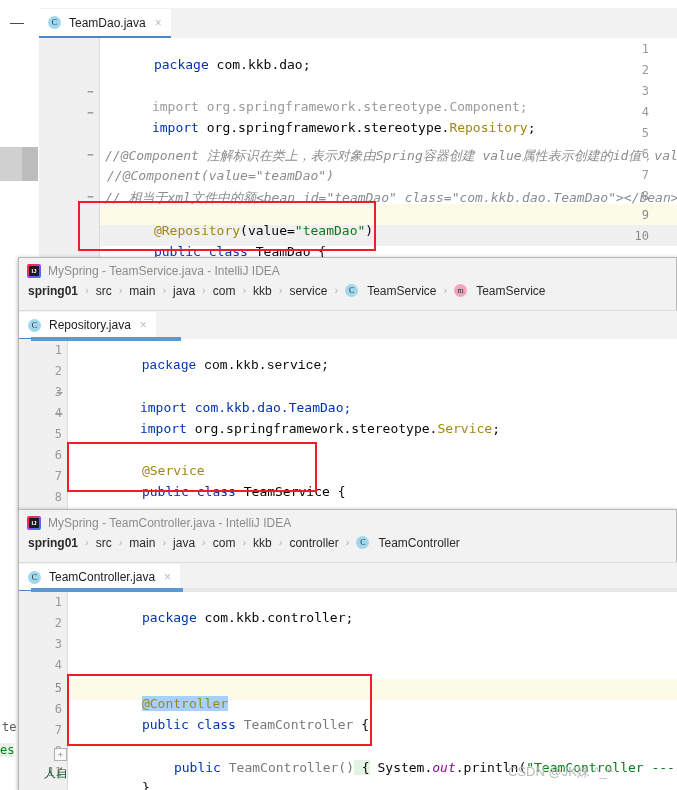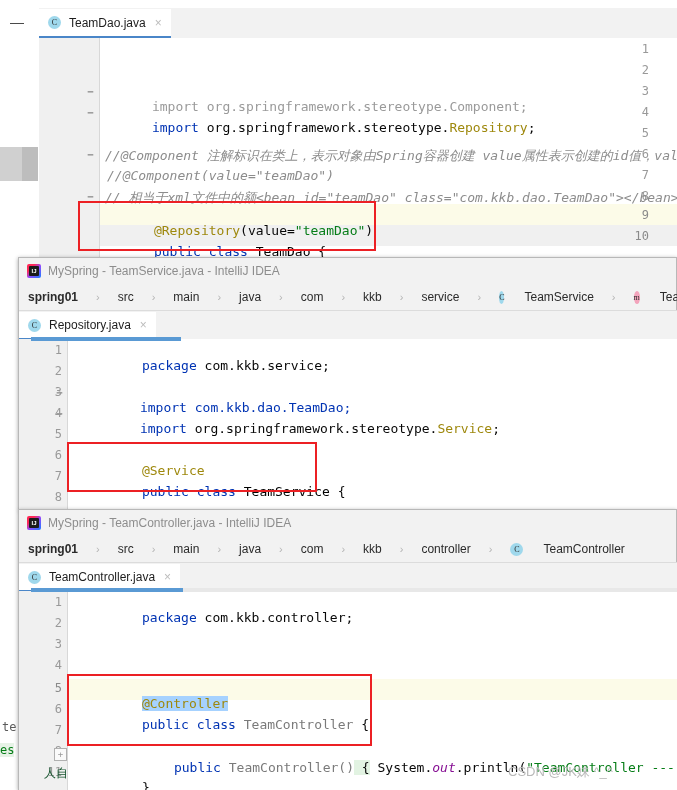--- a/index.html
+++ b/index.html
@@ -33,21 +33,21 @@
     background:#1b1b1b;border-radius:1px;
   }
   .idea-icon::before{
     content:"IJ";position:absolute;z-index:2;left:0;top:0;width:14px;height:14px;
     color:#fff;font-size:6px;line-height:14px;text-align:center;
     font-family:"Liberation Sans",sans-serif;font-weight:bold;
   }
 
   
   .breadcrumb{
-    height:24px;display:flex;align-items:center;gap:17px;
+    height:24px;display:flex;gap:6px;
     padding:0 9px;background:#f2f2f2;font-size:12px;white-space:nowrap;
   }
   .crumb{color:#2b2b2b;}
   .crumb.bold{font-weight:bold;}
   .crumb-sep{color:#b4b4b4;font-size:11px;padding:0 1px;}
   .cb-icon{
     display:inline-block;width:13px;height:13px;border-radius:50%;
     font-size:8px;line-height:13px;text-align:center;color:#2b2b2b;
     vertical-align:middle;margin-right:3px;font-family:"Liberation Serif",serif;
   }
@@ -152,20 +152,23 @@
     <div class="ln" style="top:130px;">7</div>
     <div class="ln" style="top:151px;">8</div>
     <div class="ln" style="top:170px;color:#8a8a8a;">9</div>
     <div class="ln" style="top:191px;color:#8a8a8a;">10</div>
 
     <div class="fold" style="top:49px;">━</div>
     <div class="fold" style="top:70px;">━</div>
     <div class="fold" style="top:112px;">━</div>
     <div class="fold" style="top:154px;">━</div>
 
+    <div class="code-line" style="top:4px;">
+      <span class="kw">package</span><span class="plain"> com.kkb.dao;</span>
+    </div>
 
     <div class="code-line" style="top:46px;left:66px;">
       <span class="cmt" style="font-style:normal;color:#9a9a9a;">import org.springframework.stereotype.Component;</span>
     </div>
 
     <div class="code-line" style="top:67px;left:66px;">
       <span class="kw">import</span><span class="plain"> org.springframework.stereotype.</span><span class="ann">Repository</span><span class="plain">;</span>
     </div>
 
     <div class="code-line cmt" style="top:109px;left:66px;font-family:'DejaVu Sans Mono',monospace;">//@Component 注解标识在类上，表示对象由Spring容器创建 value属性表示创建的id值，value</div>
@@ -235,21 +238,21 @@
     <div class="ln" style="top:46px;right:616px;">3</div>
     <div class="ln" style="top:67px;right:616px;">4</div>
     <div class="ln" style="top:88px;right:616px;">5</div>
     <div class="ln" style="top:109px;right:616px;">6</div>
     <div class="ln" style="top:130px;right:616px;">7</div>
     <div class="ln" style="top:151px;right:616px;">8</div>
 
     <div class="fold" style="left:35px;top:49px;">━</div>
     <div class="fold" style="left:35px;top:70px;">━</div>
 
-    <div class="code-line" style="top:4px;left:76px;">
+    <div class="code-line" style="top:4px;left:76px;font-family:Liberation Mono, monospace;">
       <span class="kw">package</span><span class="plain"> com.kkb.service;</span>
     </div>
 
     <div class="code-line" style="top:46px;left:74px;">
       <span class="kw">import com.kkb.dao.TeamDao;</span>
     </div>
 
     <div class="code-line" style="top:67px;left:74px;">
       <span class="kw">import</span><span class="plain"> org.springframework.stereotype.</span><span class="ann">Service</span><span class="plain">;</span>
     </div>

